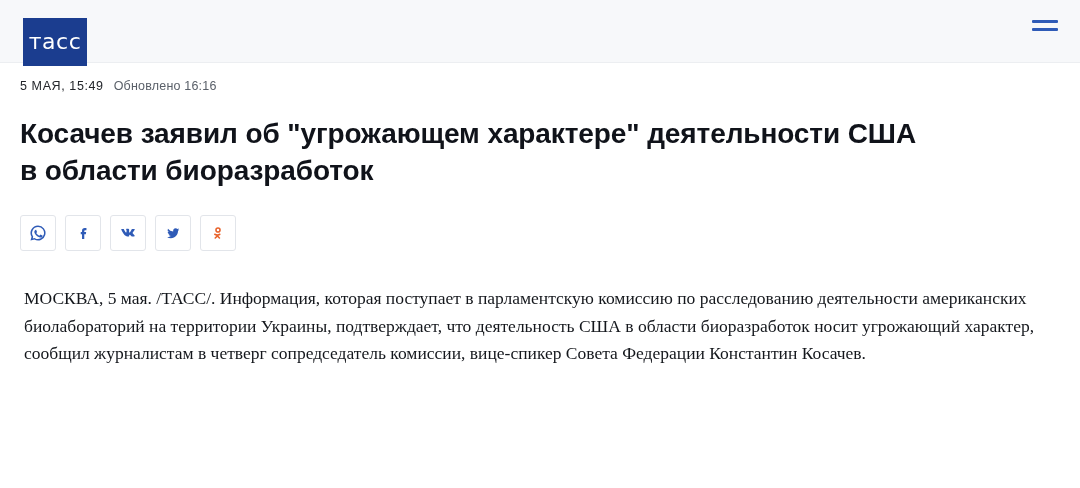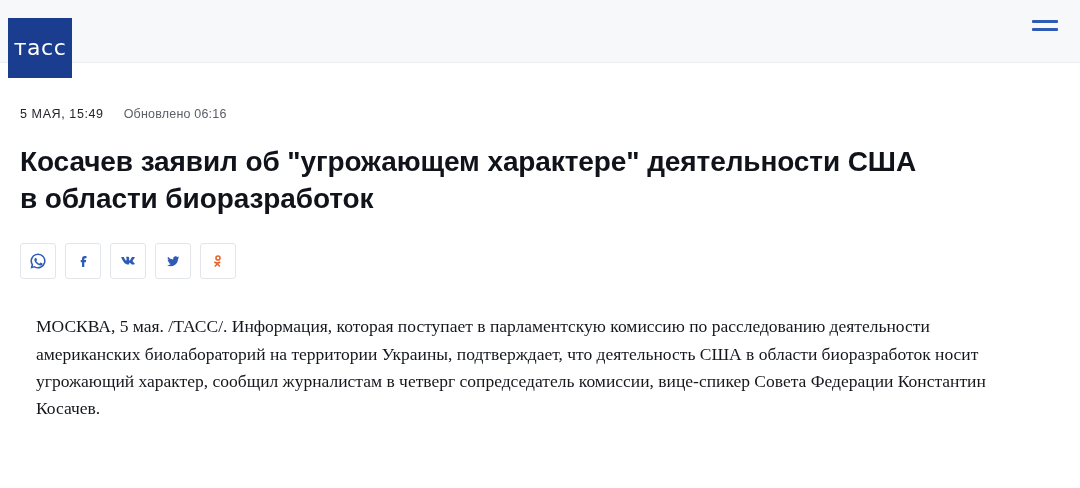--- a/index.html
+++ b/index.html
@@ -24,24 +24,24 @@
 
   
   .site-header {
     position: relative;
     height: 62px;
     background: #f7f8fa;
     border-bottom: 1px solid #eceef1;
   }
   .logo {
     position: absolute;
-    left: 8px;
+    left: 23px;
     top: 18px;
     width: 64px;
-    height: 60px;
+    height: 48px;
     background: #1b3d8f;
     display: flex;
     align-items: center;
     justify-content: center;
   }
   .logo-text {
     color: #ffffff;
     font-size: 22px;
     letter-spacing: 0.5px;
     font-family: "DejaVu Sans", sans-serif;
@@ -64,24 +64,24 @@
     margin-bottom: 5px;
   }
   .burger span:last-child { margin-bottom: 0; }
 
   
   .content {
     padding: 0 20px;
   }
 
   .meta-row {
-    margin-top: 44px;
+    margin-top: 16px;
     display: flex;
     align-items: baseline;
-    gap: 20px;
+    gap: 10px;
     font-size: 12.5px;
     letter-spacing: 0.6px;
     color: #2b2b2b;
     text-align: center;
   }
   .meta-date {
     text-transform: uppercase;
     font-weight: 400;
     color: #22252a;
   }
@@ -131,42 +131,42 @@
 
   
   .article-body {
     margin-top: 34px;
     font-family: "Liberation Serif", serif;
     font-size: 17.5px;
     line-height: 1.55;
     color: #14171c;
     max-width: 1020px;
   }
-  .article-body p { margin: 16px; }
+  .article-body p { margin: 4px; }
 </style>
 </head>
 <body>
 
 <div class="page">
 
   <div class="site-header">
     <a class="logo">
       <span class="logo-text">тасс</span>
     </a>
     <div class="burger">
       <span></span>
       <span></span>
     </div>
   </div>
 
   <div class="content">
 
     <div class="meta-row">
       <span class="meta-date">5 МАЯ, 15:49</span>
-      <span class="meta-updated">Обновлено 06:16</span>
+      <span class="meta-updated">Обновлено 16:16</span>
     </div>
 
     <h1 class="headline">Косачев заявил об "угрожающем характере" деятельности США в области биоразработок</h1>
 
 
     <div class="share-row">
 
       <div class="share-btn">
         <span>
           <svg width="18" height="18" viewBox="0 0 24 24" fill="#2f5bb7">

